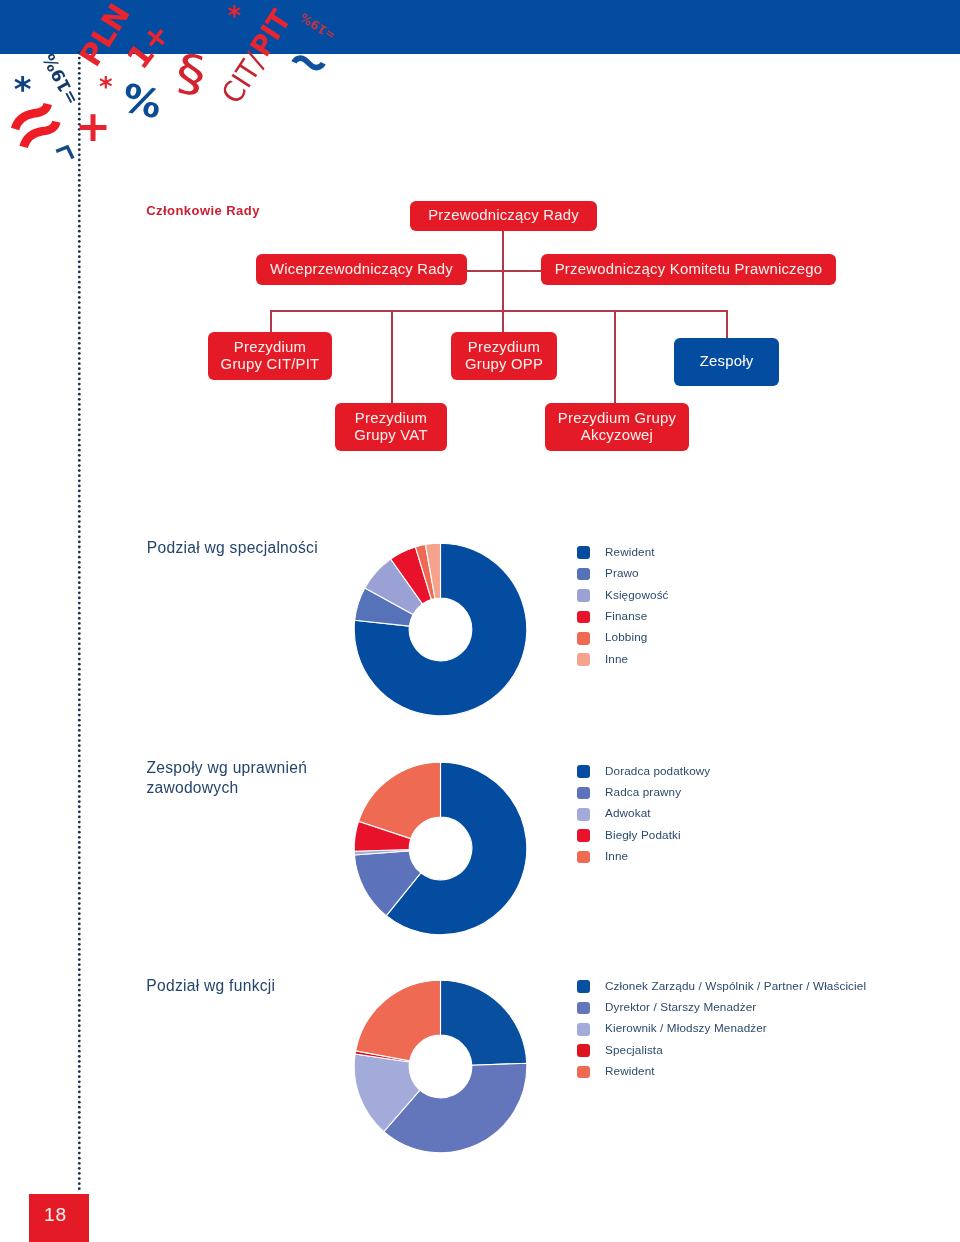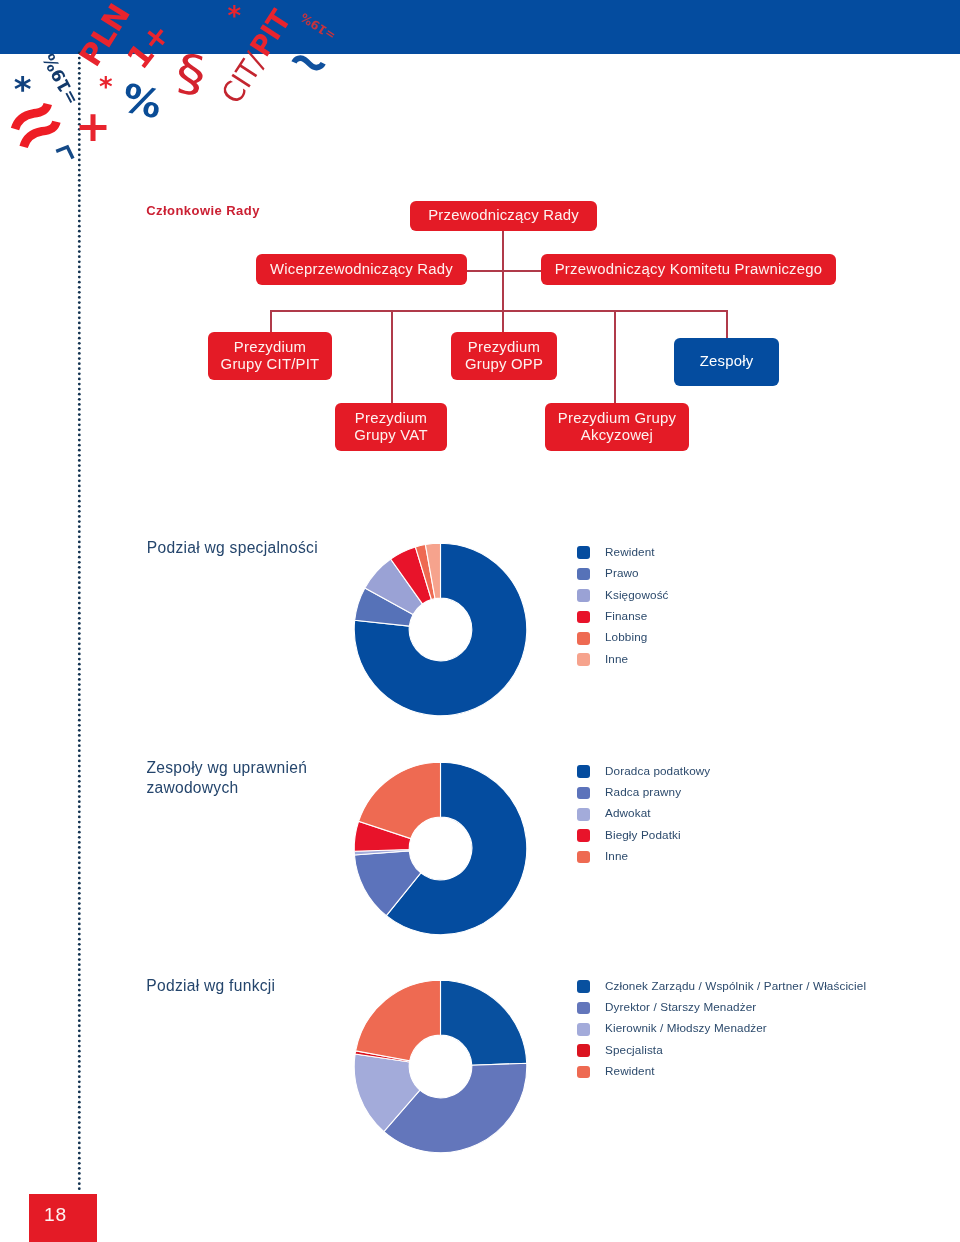--- a/index.html
+++ b/index.html
@@ -2,21 +2,21 @@
 <html><head>
 <meta charset="utf-8">
 <title>Raport</title>
 <style>
   html,body{margin:0;padding:0;}
   body{width:960px;height:1242px;background:#ffffff;overflow:hidden;
        font-family:"Liberation Sans",sans-serif;position:relative;}
   .page{position:absolute;left:0;top:0;width:960px;height:1242px;}
   #headerbar{position:absolute;left:0;top:0;width:960px;height:54.2px;background:#044C9F;}
   #dotline{position:absolute;left:77.2px;top:50.3px;width:4.6px;height:1144px;}
-  #pagenum{position:absolute;left:28.6px;top:1194px;width:68px;height:48px;background:#E41B26;}
+  #pagenum{position:absolute;left:28.6px;top:1194px;width:60px;height:48px;background:#E41B26;}
   #pagenum span{position:absolute;left:1px;top:9.6px;width:52px;text-align:center;
       color:#fdf2f0;font-size:19.2px;letter-spacing:0.8px;}
   #sect-title{position:absolute;left:146.2px;top:167.6px;color:#CB2033;font-weight:bold;
       font-size:13px;letter-spacing:0.45px;margin-top:35px;}
   #org{position:absolute;left:0;top:0;width:960px;height:470px;}
   .obox{position:absolute;border-radius:6px;background:#E41B26;color:#fdf2f0;
       display:flex;align-items:center;justify-content:center;text-align:center;
       font-size:14.9px;line-height:17.4px;letter-spacing:0.22px;box-sizing:border-box;white-space:pre-line;}
   .obox.blue{background:#044C9F;color:#ffffff;}
   .oline{position:absolute;background:#B03A4A;}

